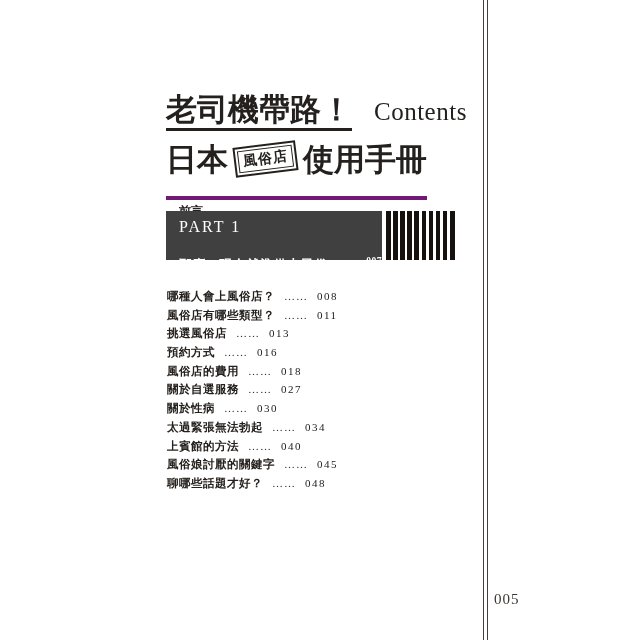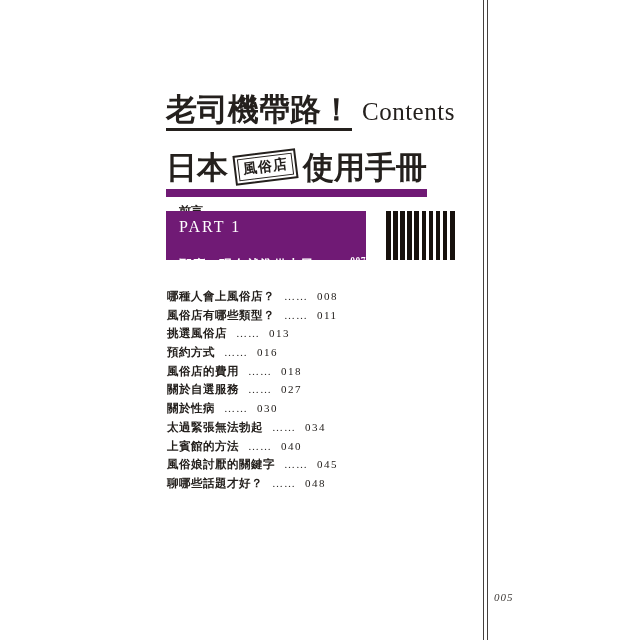--- a/index.html
+++ b/index.html
@@ -13,25 +13,25 @@
   .vrule.r2{left:487px;}
 
   
   .header{position:absolute;left:166px;top:92px;width:300px;}
   .title-row1{display:flex;align-items:flex-start;}
   .title-main{
     display:inline-block;font-size:31px;font-weight:700;line-height:1.15;
     border-bottom:3px solid #24201d;padding-bottom:0px;letter-spacing:0px;white-space:nowrap;
   }
   .contents-label{
-    font-size:25px;font-weight:400;margin-left:10px;padding-top:6px;letter-spacing:0.5px;
+    font-size:25px;font-weight:400;margin-left:22px;padding-top:6px;letter-spacing:0.5px;
   }
   .title-row2{
-    display:inline-flex;align-items:center;margin-top:21px;
-    border-bottom:8px solid #701a75;padding-bottom:5px;white-space:nowrap;
+    display:inline-flex;align-items:center;margin-top:13px;
+    border-bottom:4px solid #701a75;padding-bottom:20px;white-space:nowrap;
   }
   .title-big{font-size:31px;font-weight:700;line-height:1.05;}
   .stamp{
     display:inline-block;transform:rotate(-7deg);border:2px solid #24201d;
     padding:2px;margin:0 6px 2px 6px;background:#fff;
   }
   .stamp-inner{
     display:block;border:1px solid #24201d;padding:1px 4px;
     font-size:14px;font-weight:700;letter-spacing:1px;line-height:1.3;
   }
@@ -39,40 +39,40 @@
   
   .preface{
     position:absolute;left:179px;top:188px;display:flex;align-items:flex-end;
     font-size:12px;font-weight:700;
   }
   .leader{font-size:11px;font-weight:400;margin:0 9px;letter-spacing:1px;}
   .pnum{font-size:11px;font-weight:400;letter-spacing:1.5px;margin-top:20px;}
 
   
   .part-box{
-    position:absolute;left:166px;top:211px;width:200px;height:49px;
-    background:#701a75;color:#ffffff;box-sizing:border-box;padding:7px 0 0 13px;
+    position:absolute;left:166px;top:211px;width:216px;height:49px;
+    background:#404040;color:#ffffff;box-sizing:border-box;padding:7px 0 0 13px;
   }
   .part-label{font-size:16px;letter-spacing:2px;line-height:1.1;font-weight:400;}
   .part-sub{display:flex;align-items:flex-start;margin-top:20px;}
   .part-subtitle{font-size:13px;font-weight:700;letter-spacing:0.5px;}
   .part-leader{font-size:9.5px;margin-left:7px;letter-spacing:0px;}
   .part-page{font-size:9.5px;letter-spacing:0.5px;font-weight:bold;}
   .stripes{
     position:absolute;left:386px;top:211px;width:70px;height:49px;
     background:repeating-linear-gradient(to right,#17110d 0px,#17110d 4.6px,#ffffff 4.6px,#ffffff 7.1px);
   }
 
   
   .toc{position:absolute;left:167px;top:270px;width:300px;}
   .toc-item{display:flex;align-items:baseline;height:18.7px;}
   .toc-label{font-size:11.5px;font-weight:700;letter-spacing:0.5px;white-space:nowrap;text-align:center;}
 
   
-  .folio{position:absolute;left:494px;top:591px;font-size:11px;letter-spacing:1px;color:#3b3734;font-style:italic;}
+  .folio{position:absolute;left:494px;top:591px;font-size:15px;letter-spacing:1px;color:#3b3734;}
 </style>
 </head>
 <body>
 
 <div class="page">
 
   <div class="vrule r1"></div>
   <div class="vrule r2"></div>
 
   <div class="header">

